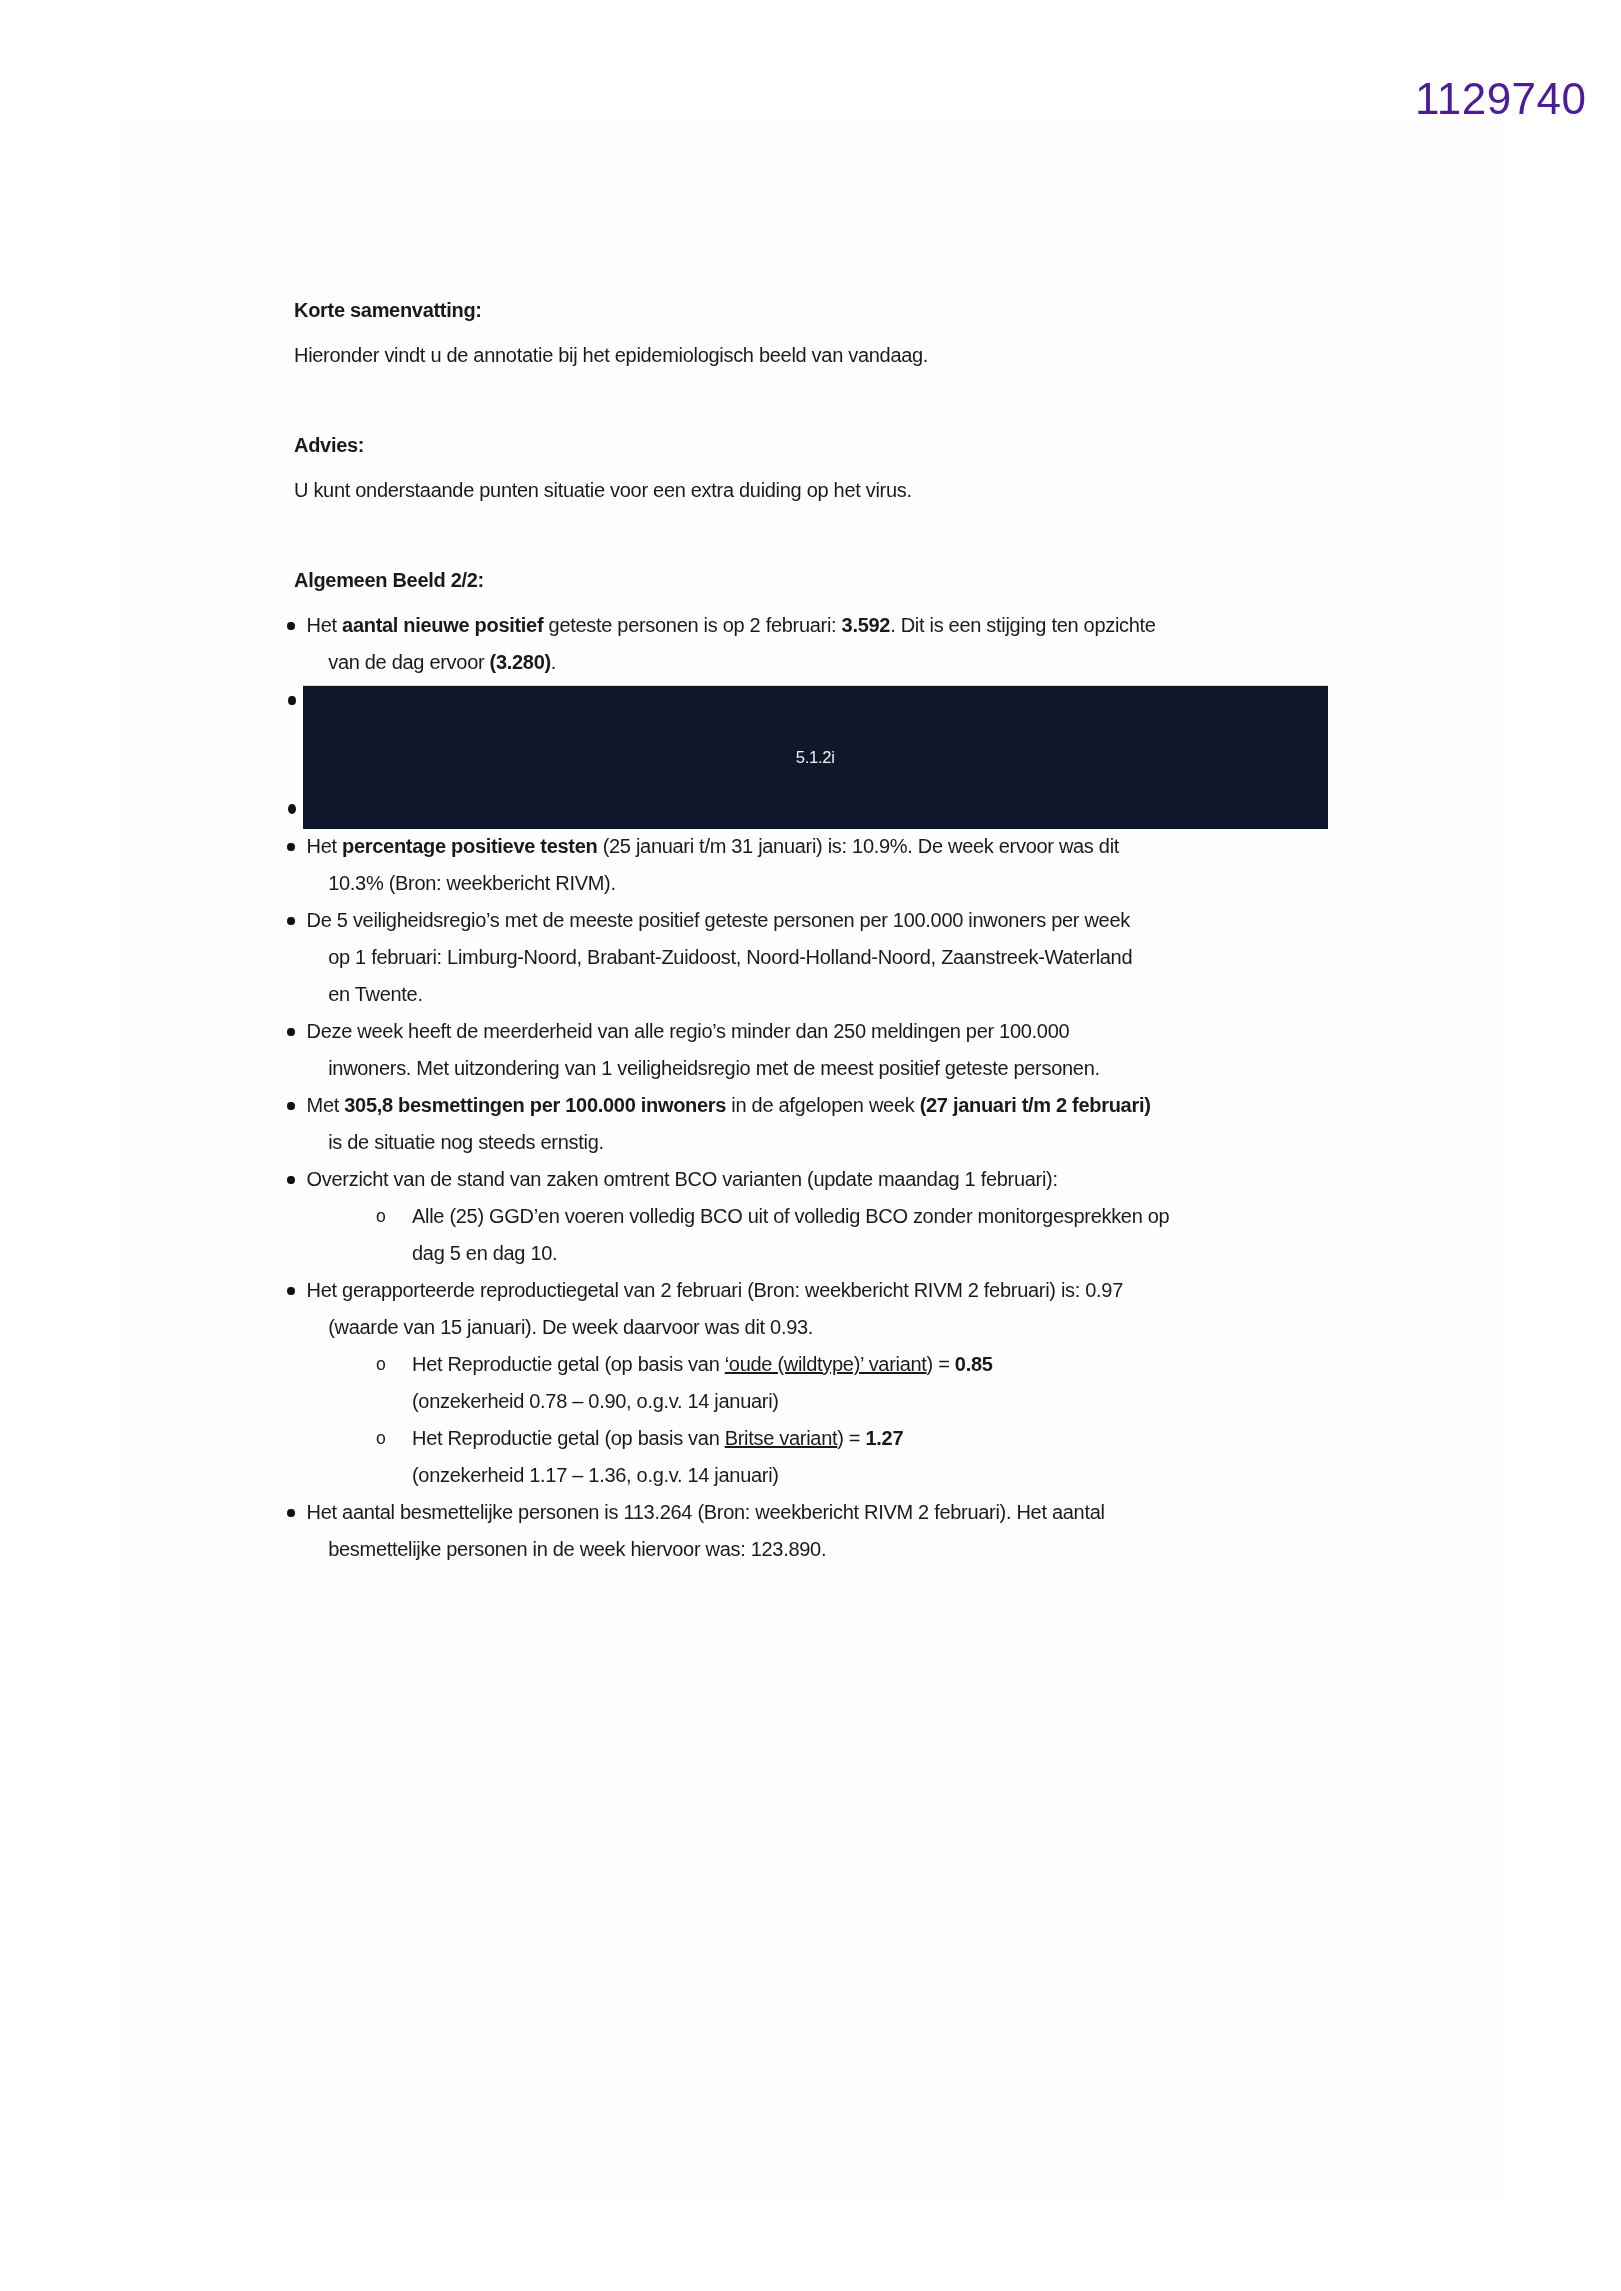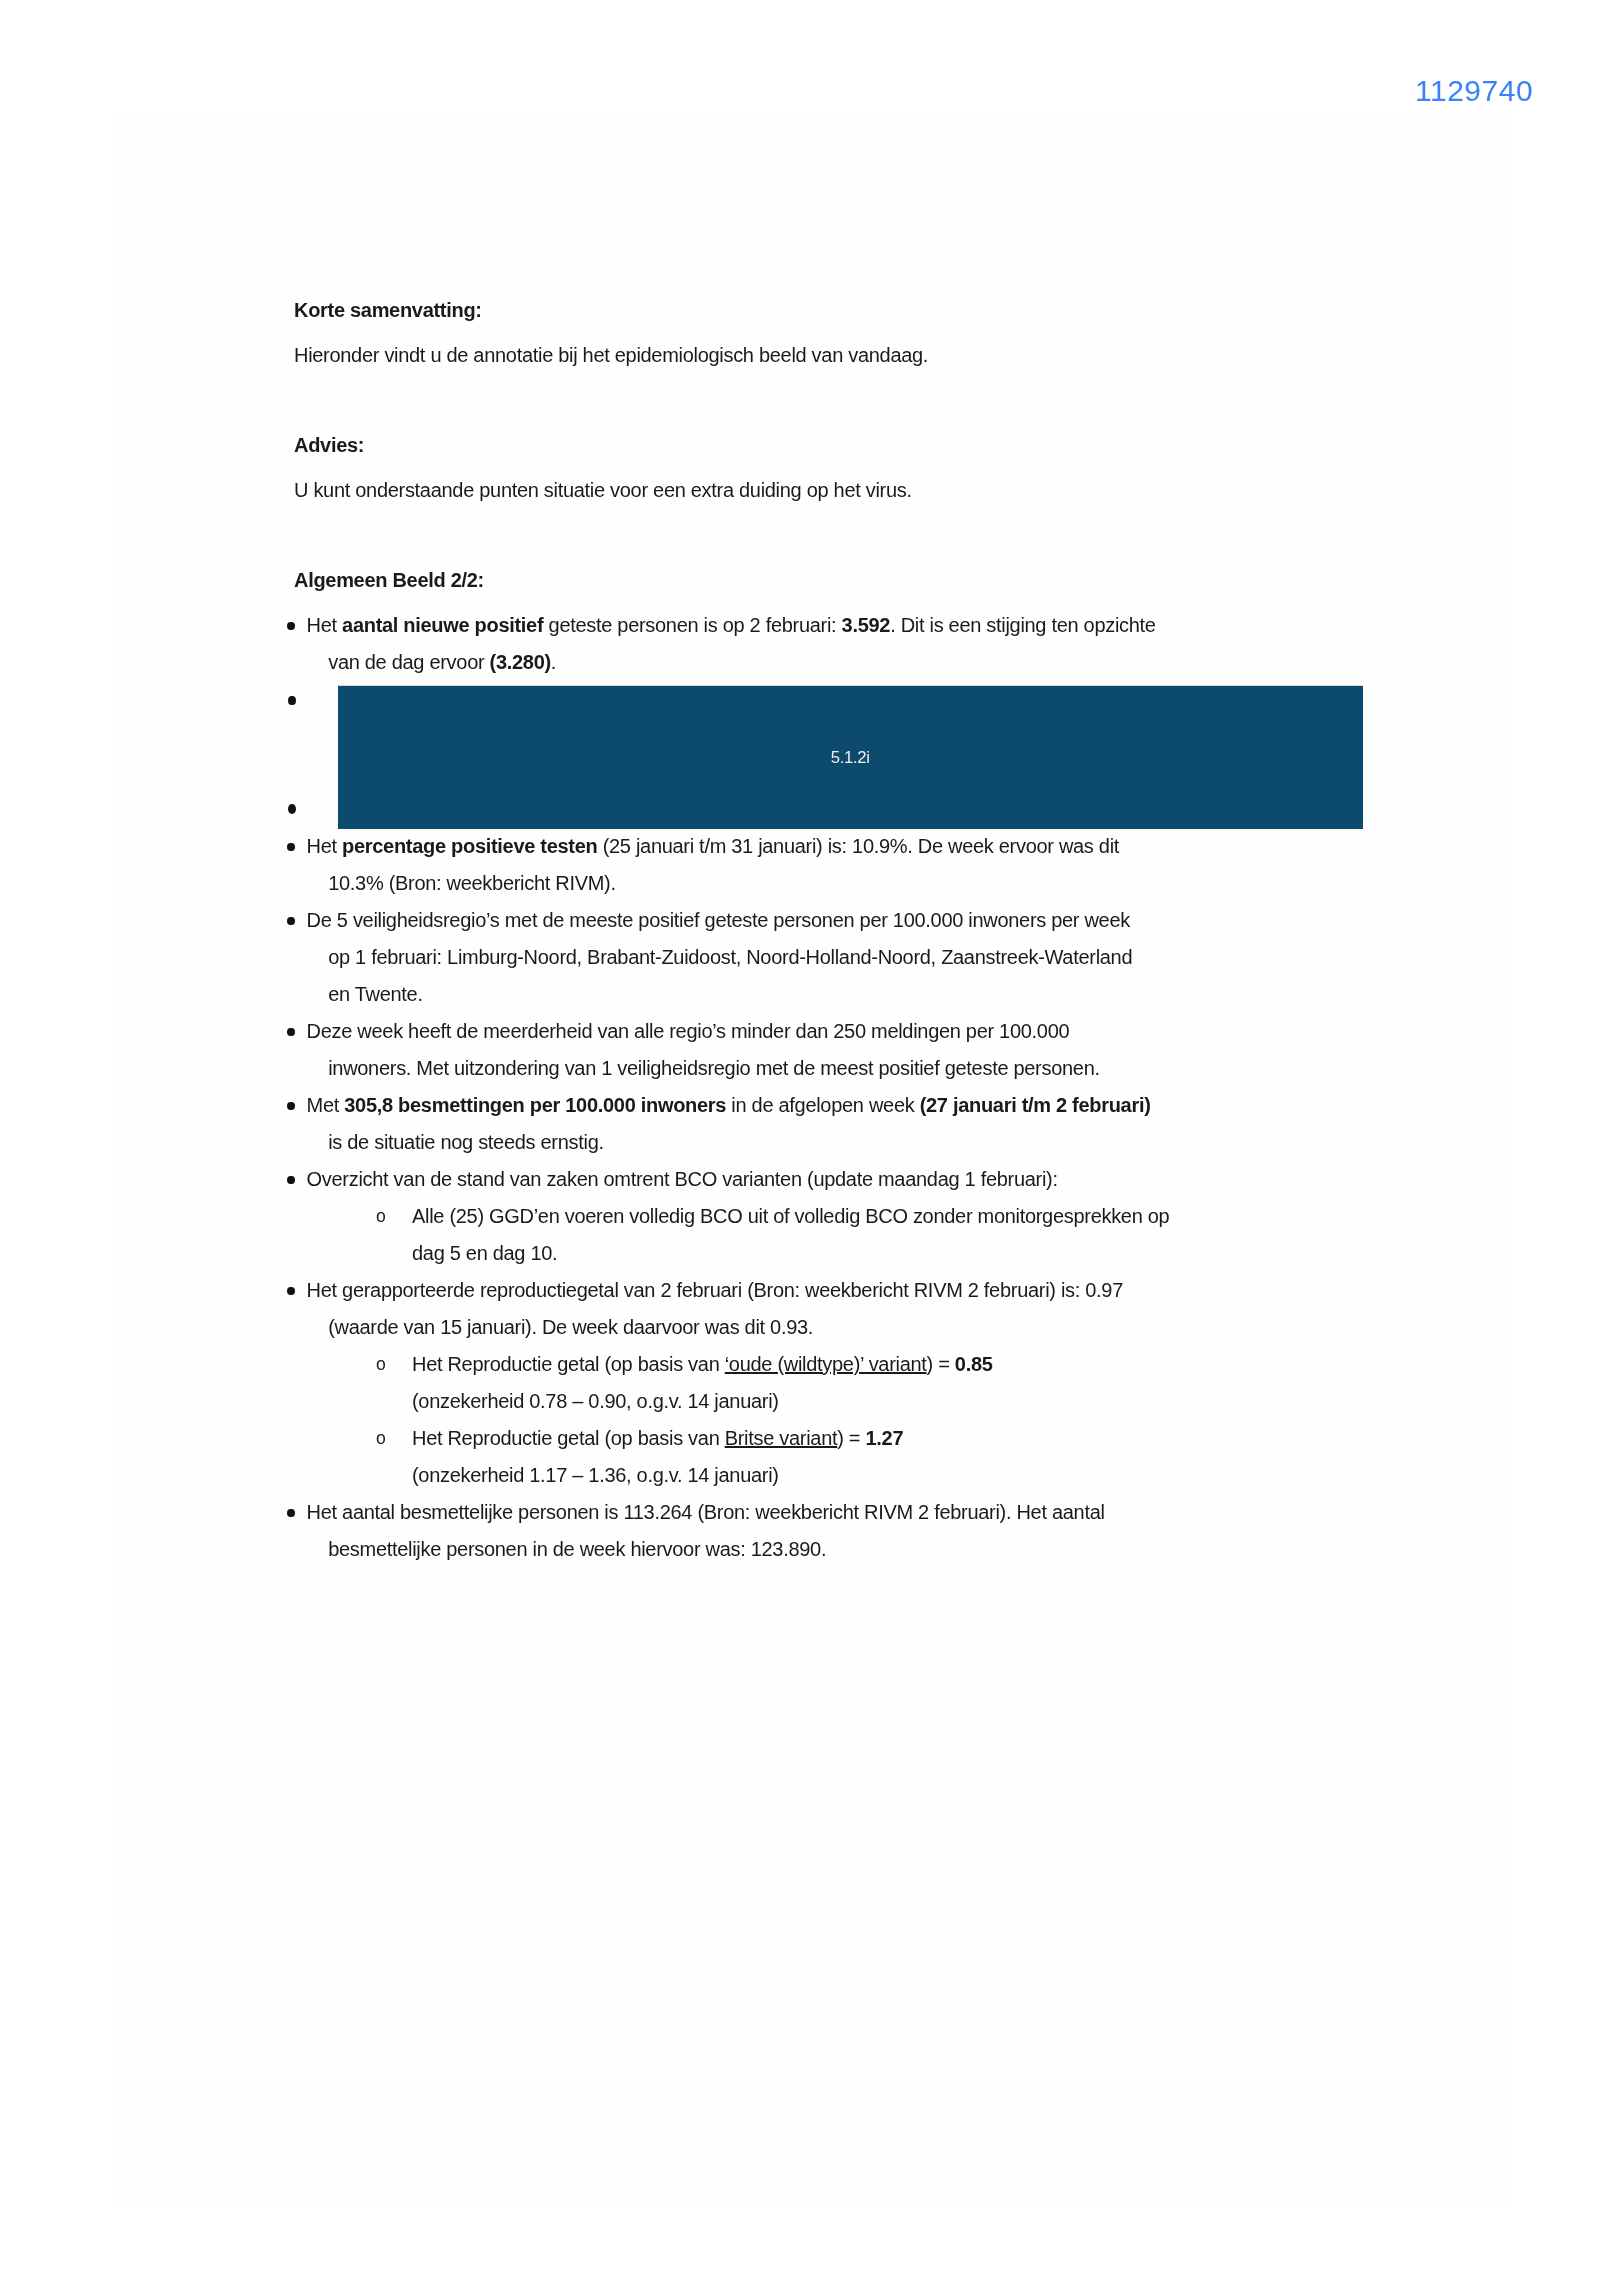--- a/index.html
+++ b/index.html
@@ -6,21 +6,21 @@
   body {
     width: 1621px; height: 2292px; background: #ffffff; position: relative;
     font-family: "Liberation Sans", "DejaVu Sans", sans-serif; color: #1a1a1a;
     overflow: hidden;
   }
   .page-scan {
     position: absolute; left: 116px; top: 116px; width: 1392px; height: 2088px;
     background: #fefefe;
   }
   .doc-id {
-    position: absolute; left: 1415px; top: 74px; font-size: 30px; color: #3b82f6;
+    position: absolute; left: 1415px; top: 74px; font-size: 44px; color: #4c1d95;
     font-family: "Liberation Sans", sans-serif; letter-spacing: 0.5px;
   }
   .content {
     position: absolute; left: 286px; top: 284px; width: 1078px;
     font-size: 20px; line-height: 37px; letter-spacing: -0.3px;
   }
   .heading { font-weight: bold; }
   .para { margin: 8px; }
   .gap { height: 37px; }
   .bullet-row { position: relative; padding-left: 20.6px; }
@@ -34,24 +34,23 @@
   .sub-row .circ {
     position: absolute; left: 90px; top: 0; font-size: 17.6px;
   }
   b { font-weight: bold; }
   u { }
   sup { font-size: 11.8px; line-height: 0; vertical-align: 6.9px; }
   .redact-wrap { position: relative; height: 147px; }
   .redact-wrap .dot { position: absolute; left: 2px; width: 7.8px; height: 9.8px; background: #111; border-radius: 50%; }
   .redact-box {
     position: absolute; left: 16.7px; top: 3.9px; width: 1025px; height: 143px;
-    background: #0c4a6e; color: #f0f0f0; font-size: 16.7px;
+    background: #0f172a; color: #f0f0f0; font-size: 16.7px;
     display: flex; align-items: center; justify-content: center;
     border-top: 1px solid #d8d8d8;
-    margin-left: 35px;
   }
 </style>
 </head>
 <body>
 
 <div class="page-scan"></div>
 <div class="doc-id">1129740</div>
 
 <div class="content">
 

